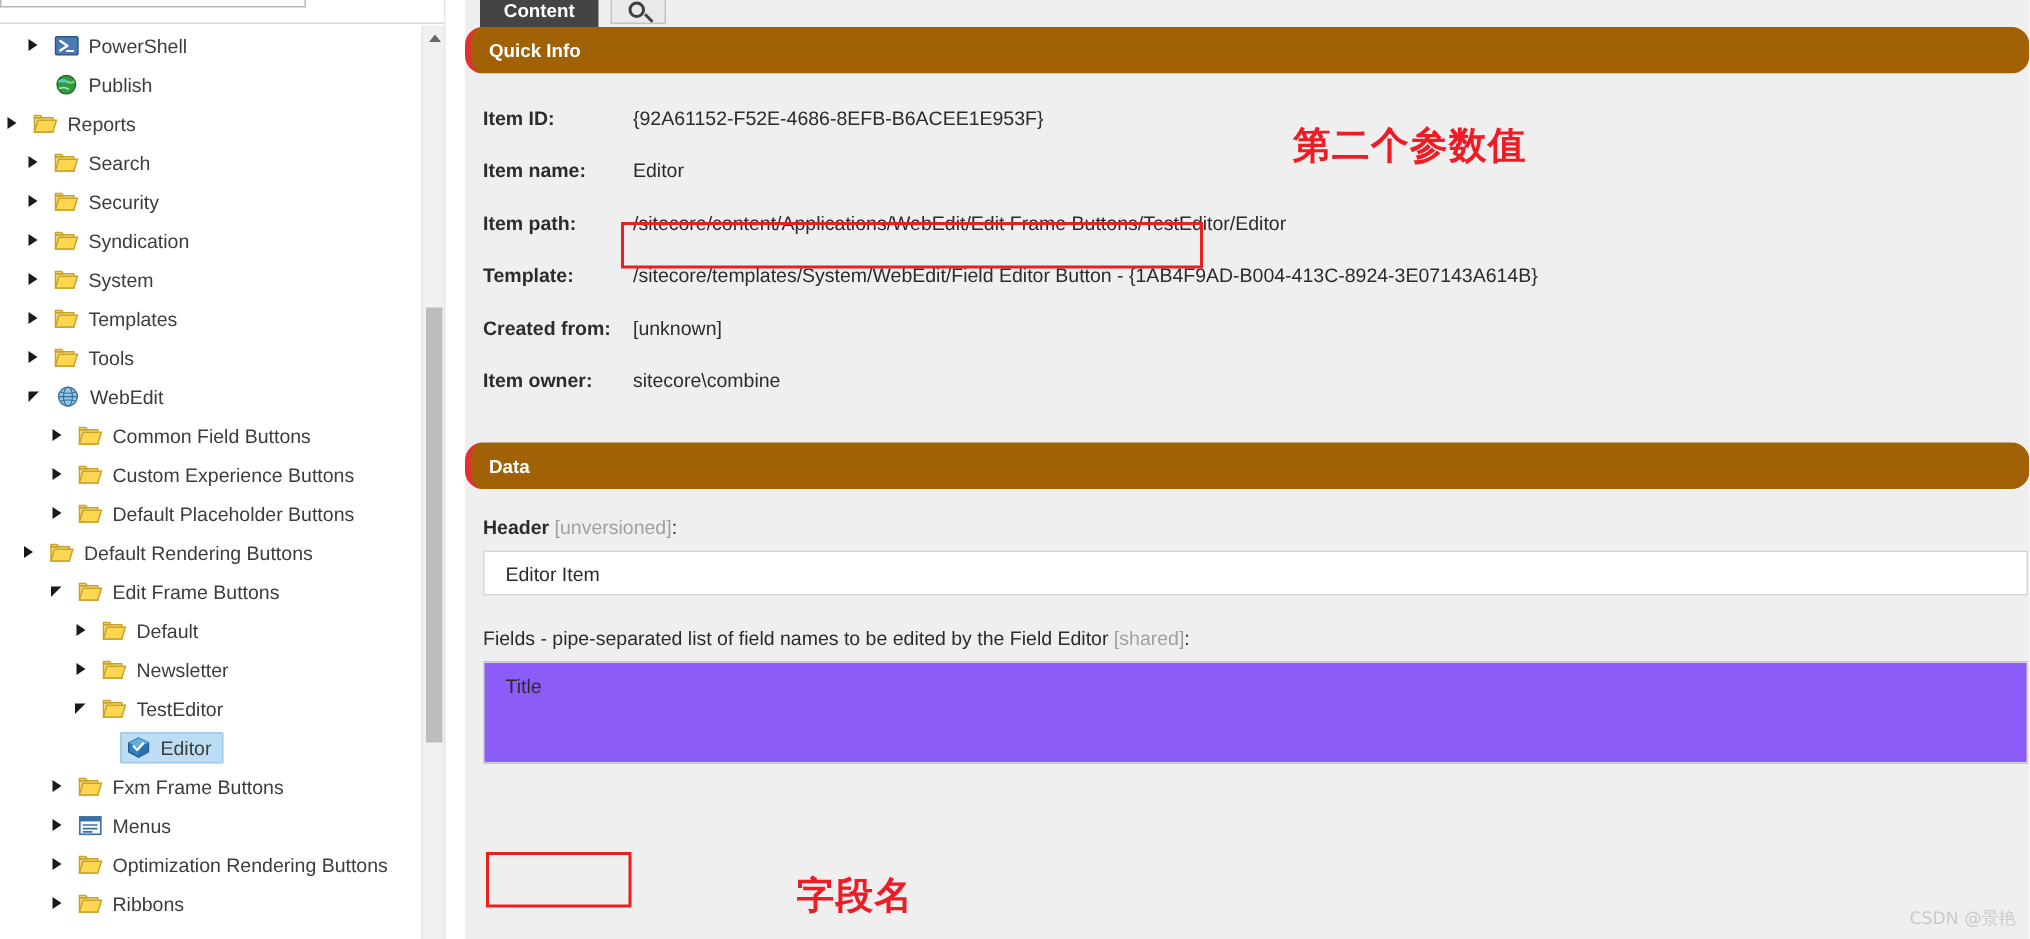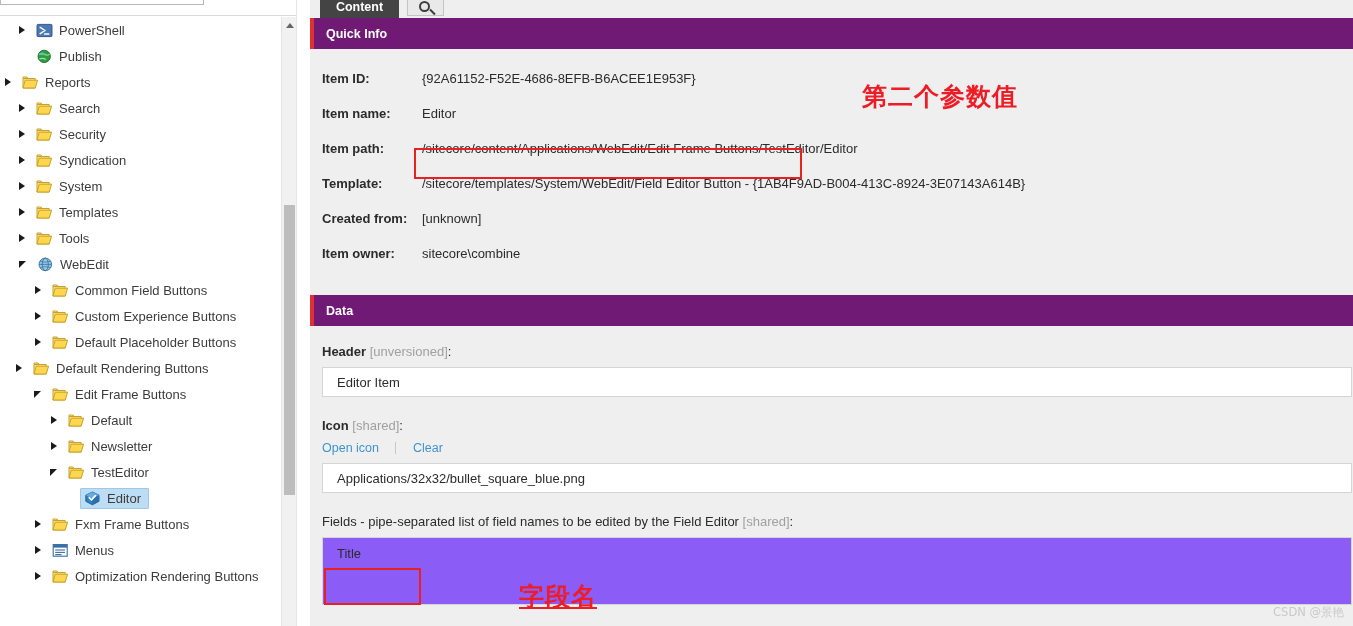--- a/index.html
+++ b/index.html
@@ -187,28 +187,29 @@
     position: absolute;
     left: 8px; top: 8px;
     width: 7px; height: 2px;
     background: #3f3f3f;
     transform: rotate(45deg);
   }
 
   .section-header {
     position: relative;
     height: 31px;
-    background: #701a75;
+    background: #a16207;
     color: #ffffff;
     font-size: 12.5px;
     font-weight: bold;
     display: flex;
     align-items: center;
     padding-left: 12px;
     border-left: 4px solid #e03131;
+    border-radius: 12px;
   }
   .section-body {
     background: #efefef;
     padding: 0;
   }
 
   
   #quickinfo-body { padding: 22px 0 14px 0; position: relative; }
   .qi-row {
     display: flex;
@@ -562,20 +563,31 @@
           <span class="tw-arrow collapsed"></span>
           <span class="sel-wrap">
             <span class="tw-icon"><svg width="17" height="15" viewBox="0 0 17 15">
                 <path d="M1 3.5 L1 13 L13.2 13 L13.2 3.5 Z" fill="#fbe08a" stroke="#c9a227" stroke-width="1"></path>
                 <path d="M1 3.5 L1 2 L5 2 L6.3 3.5 Z" fill="#fbe08a" stroke="#c9a227" stroke-width="1"></path>
                 <path d="M3.2 5.2 L15.6 5.2 L13.2 13 L1 13 Z" fill="#ffd64f" stroke="#c9a227" stroke-width="1"></path>
               </svg></span>
             <span class="tw-label">Optimization Rendering Buttons</span>
           </span>
         </div>
+        <div class="tree-row" style="padding-left: 34px;">
+          <span class="tw-arrow collapsed"></span>
+          <span class="sel-wrap">
+            <span class="tw-icon"><svg width="17" height="15" viewBox="0 0 17 15">
+                <path d="M1 3.5 L1 13 L13.2 13 L13.2 3.5 Z" fill="#fbe08a" stroke="#c9a227" stroke-width="1"></path>
+                <path d="M1 3.5 L1 2 L5 2 L6.3 3.5 Z" fill="#fbe08a" stroke="#c9a227" stroke-width="1"></path>
+                <path d="M3.2 5.2 L15.6 5.2 L13.2 13 L1 13 Z" fill="#ffd64f" stroke="#c9a227" stroke-width="1"></path>
+              </svg></span>
+            <span class="tw-label">Ribbons</span>
+          </span>
+        </div>
       </div>
 
     <div id="tree-scrollbar">
       <div id="tree-sb-up"></div>
       <div id="tree-sb-thumb"></div>
     </div>
 
     <div id="left-gutter"></div>
   </div>
 
@@ -624,42 +636,30 @@
     <div class="section-body" id="data-body">
 
       <div class="field-block">
         <div class="field-label">
           <span>Header</span>
           <span class="qualifier">[unversioned]</span><span class="plain">:</span>
         </div>
         <input class="field-input" type="text" id="input-header" value="Editor Item" style="">
       </div>
 
-      <div class="field-block">
-        <div class="field-label">
-          <span>Icon</span>
-          <span class="qualifier">[shared]</span><span class="plain">:</span>
-        </div>
-        <div class="field-links">
-          <a href="#">Open icon</a>
-          <span class="divider"></span>
-          <a href="#">Clear</a>
-        </div>
-        <input class="field-input" type="text" id="input-icon" value="Applications/32x32/bullet_square_blue.png" style="">
-      </div>
 
       <div class="field-block">
         <div class="field-label">
           <span class="plain">Fields - pipe-separated list of field names to be edited by the Field Editor</span>
           <span class="qualifier">[shared]</span><span class="plain">:</span>
         </div>
         <textarea class="field-textarea" id="input-fields" style="">Title</textarea>
       </div>
     </div>
 
     <div class="anno-box" id="anno-box-path" style="left: 104px; top: 148px; width: 388px; height: 31px;"></div>
     <div class="anno-text" id="anno-text-param" style="left: 552px; top: 80px; font-size: 25px;">第二个参数值</div>
     <div class="anno-box" id="anno-box-title" style="left: 14px; top: 568px; width: 97px; height: 37px;"></div>
-    <div class="anno-text" id="anno-text-field" style="left: 209px; top: 580px; font-size: 25px; text-decoration: underline;">字段名</div>
+    <div class="anno-text" id="anno-text-field" style="left: 221px; top: 580px; font-size: 25px;">字段名</div>
 
     <div id="watermark">CSDN @景艳</div>
   </div>
 </div>
 
 </body></html>

